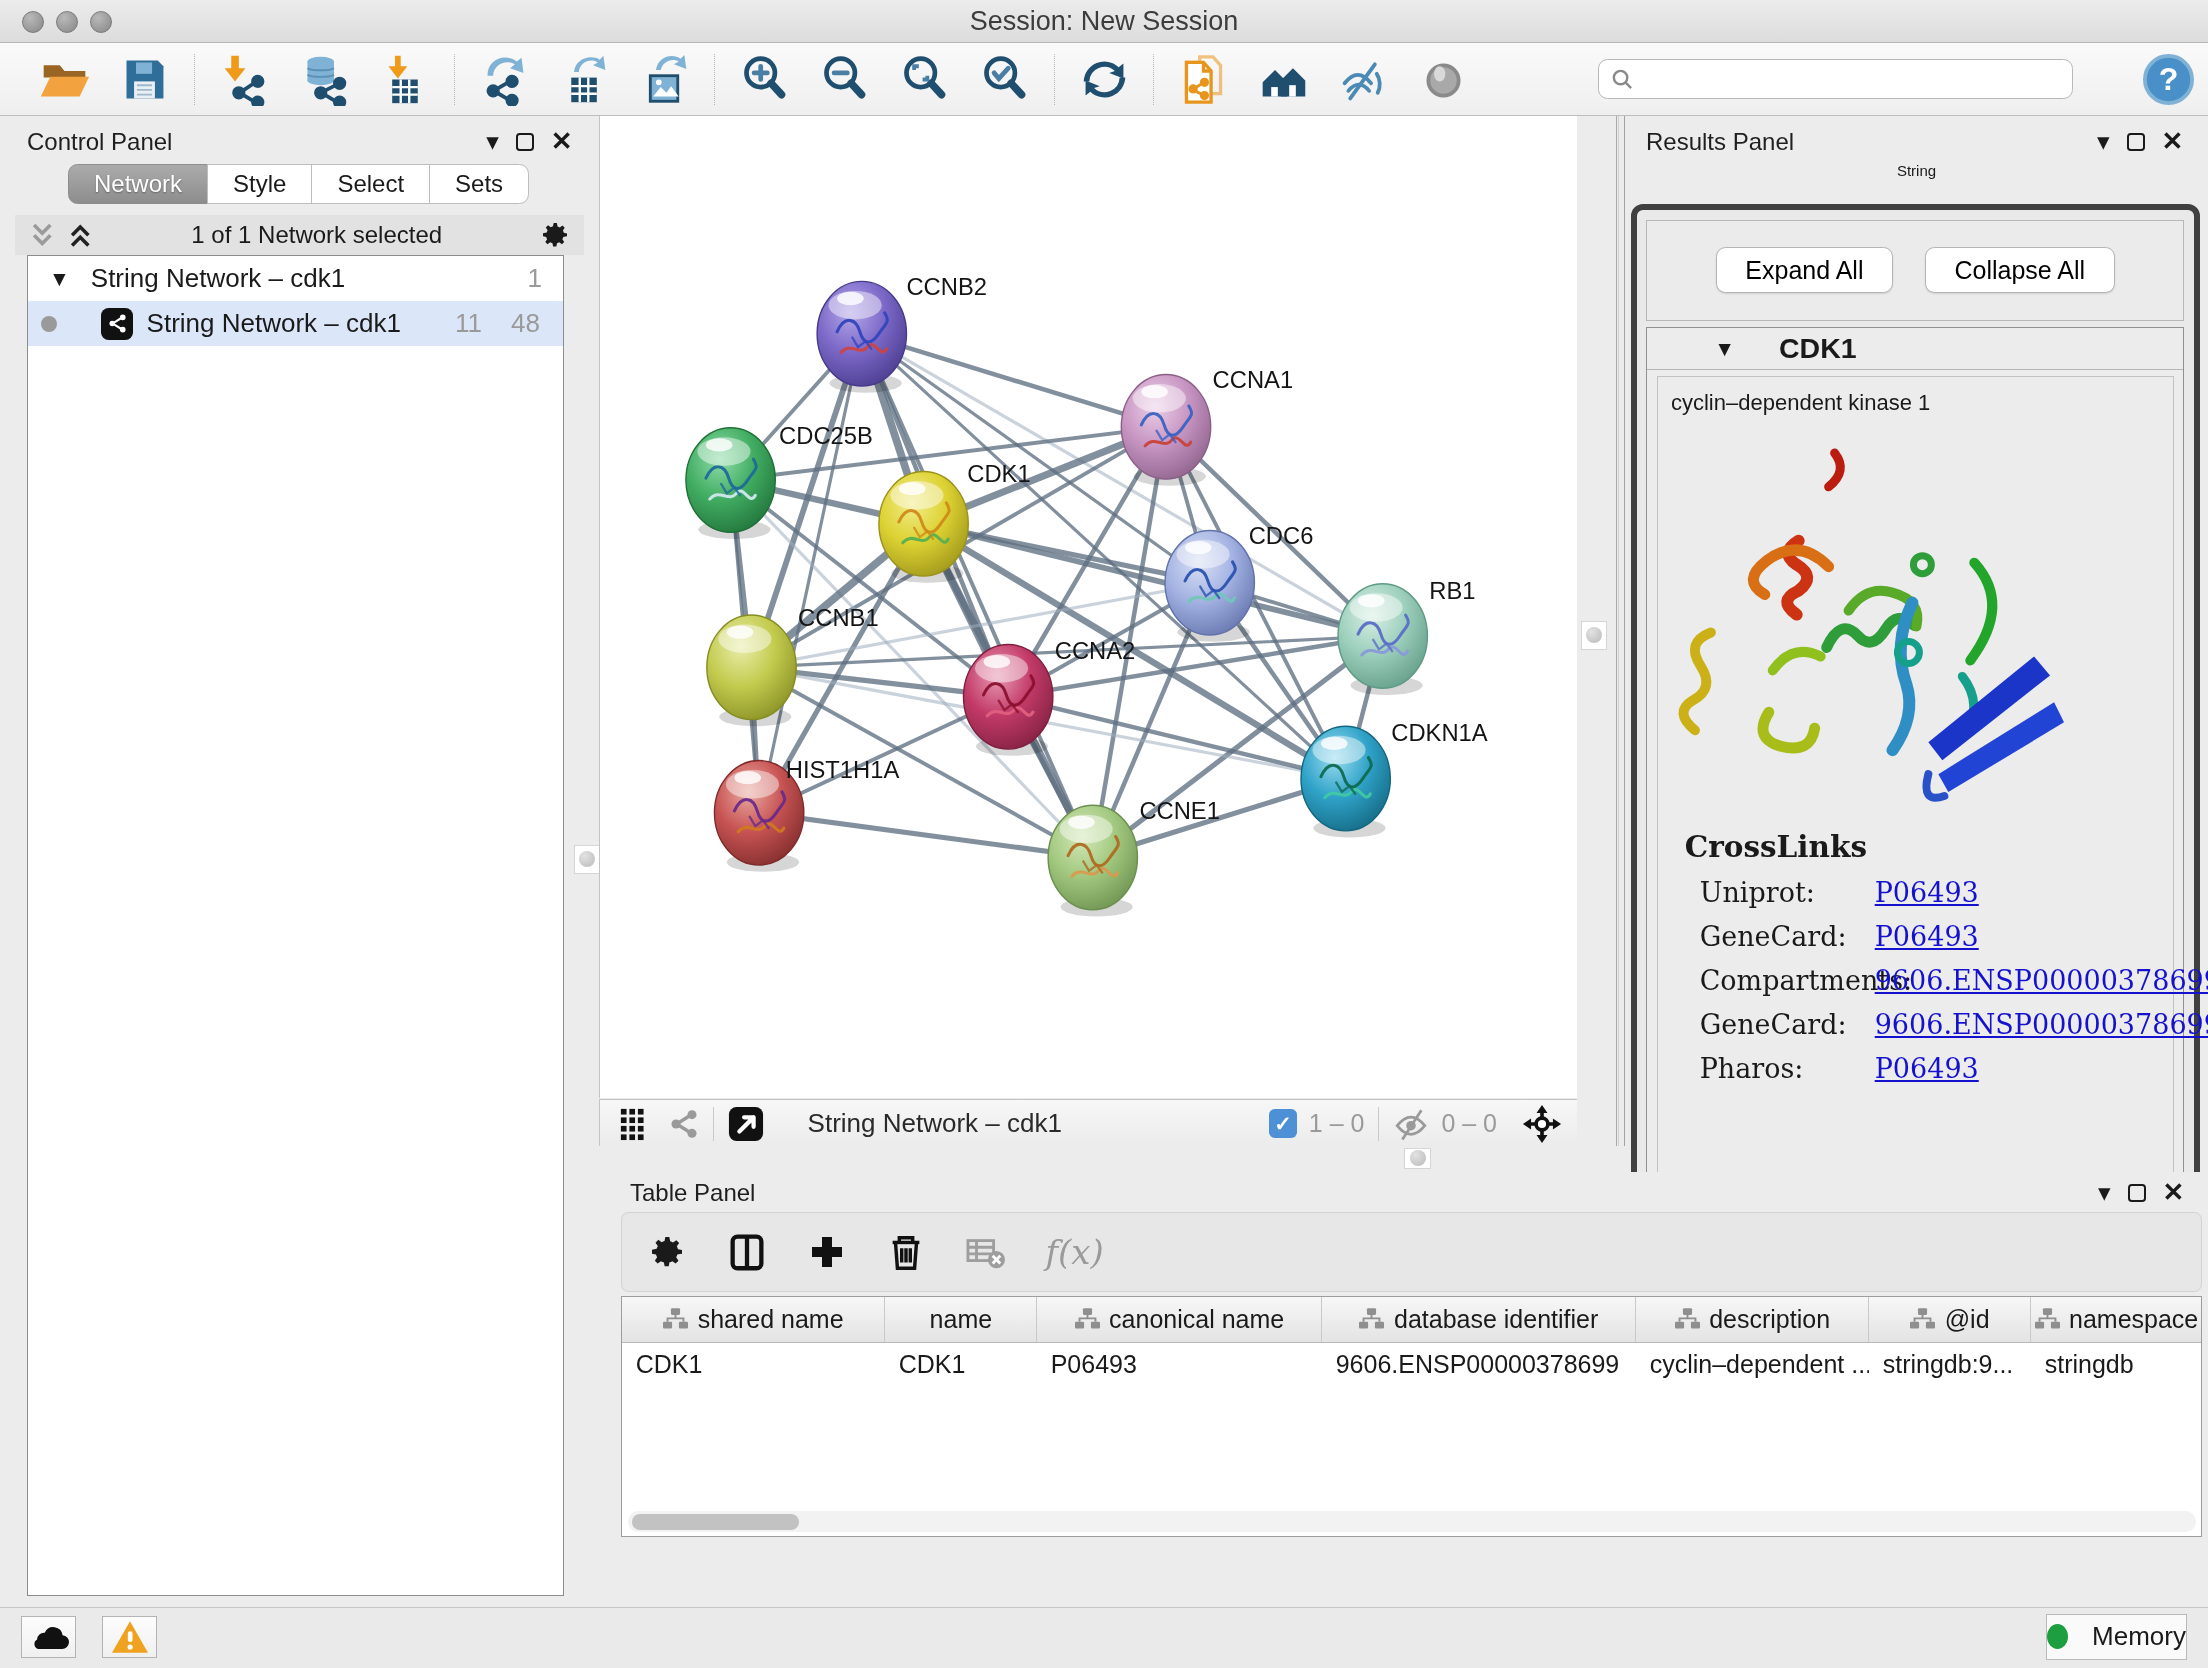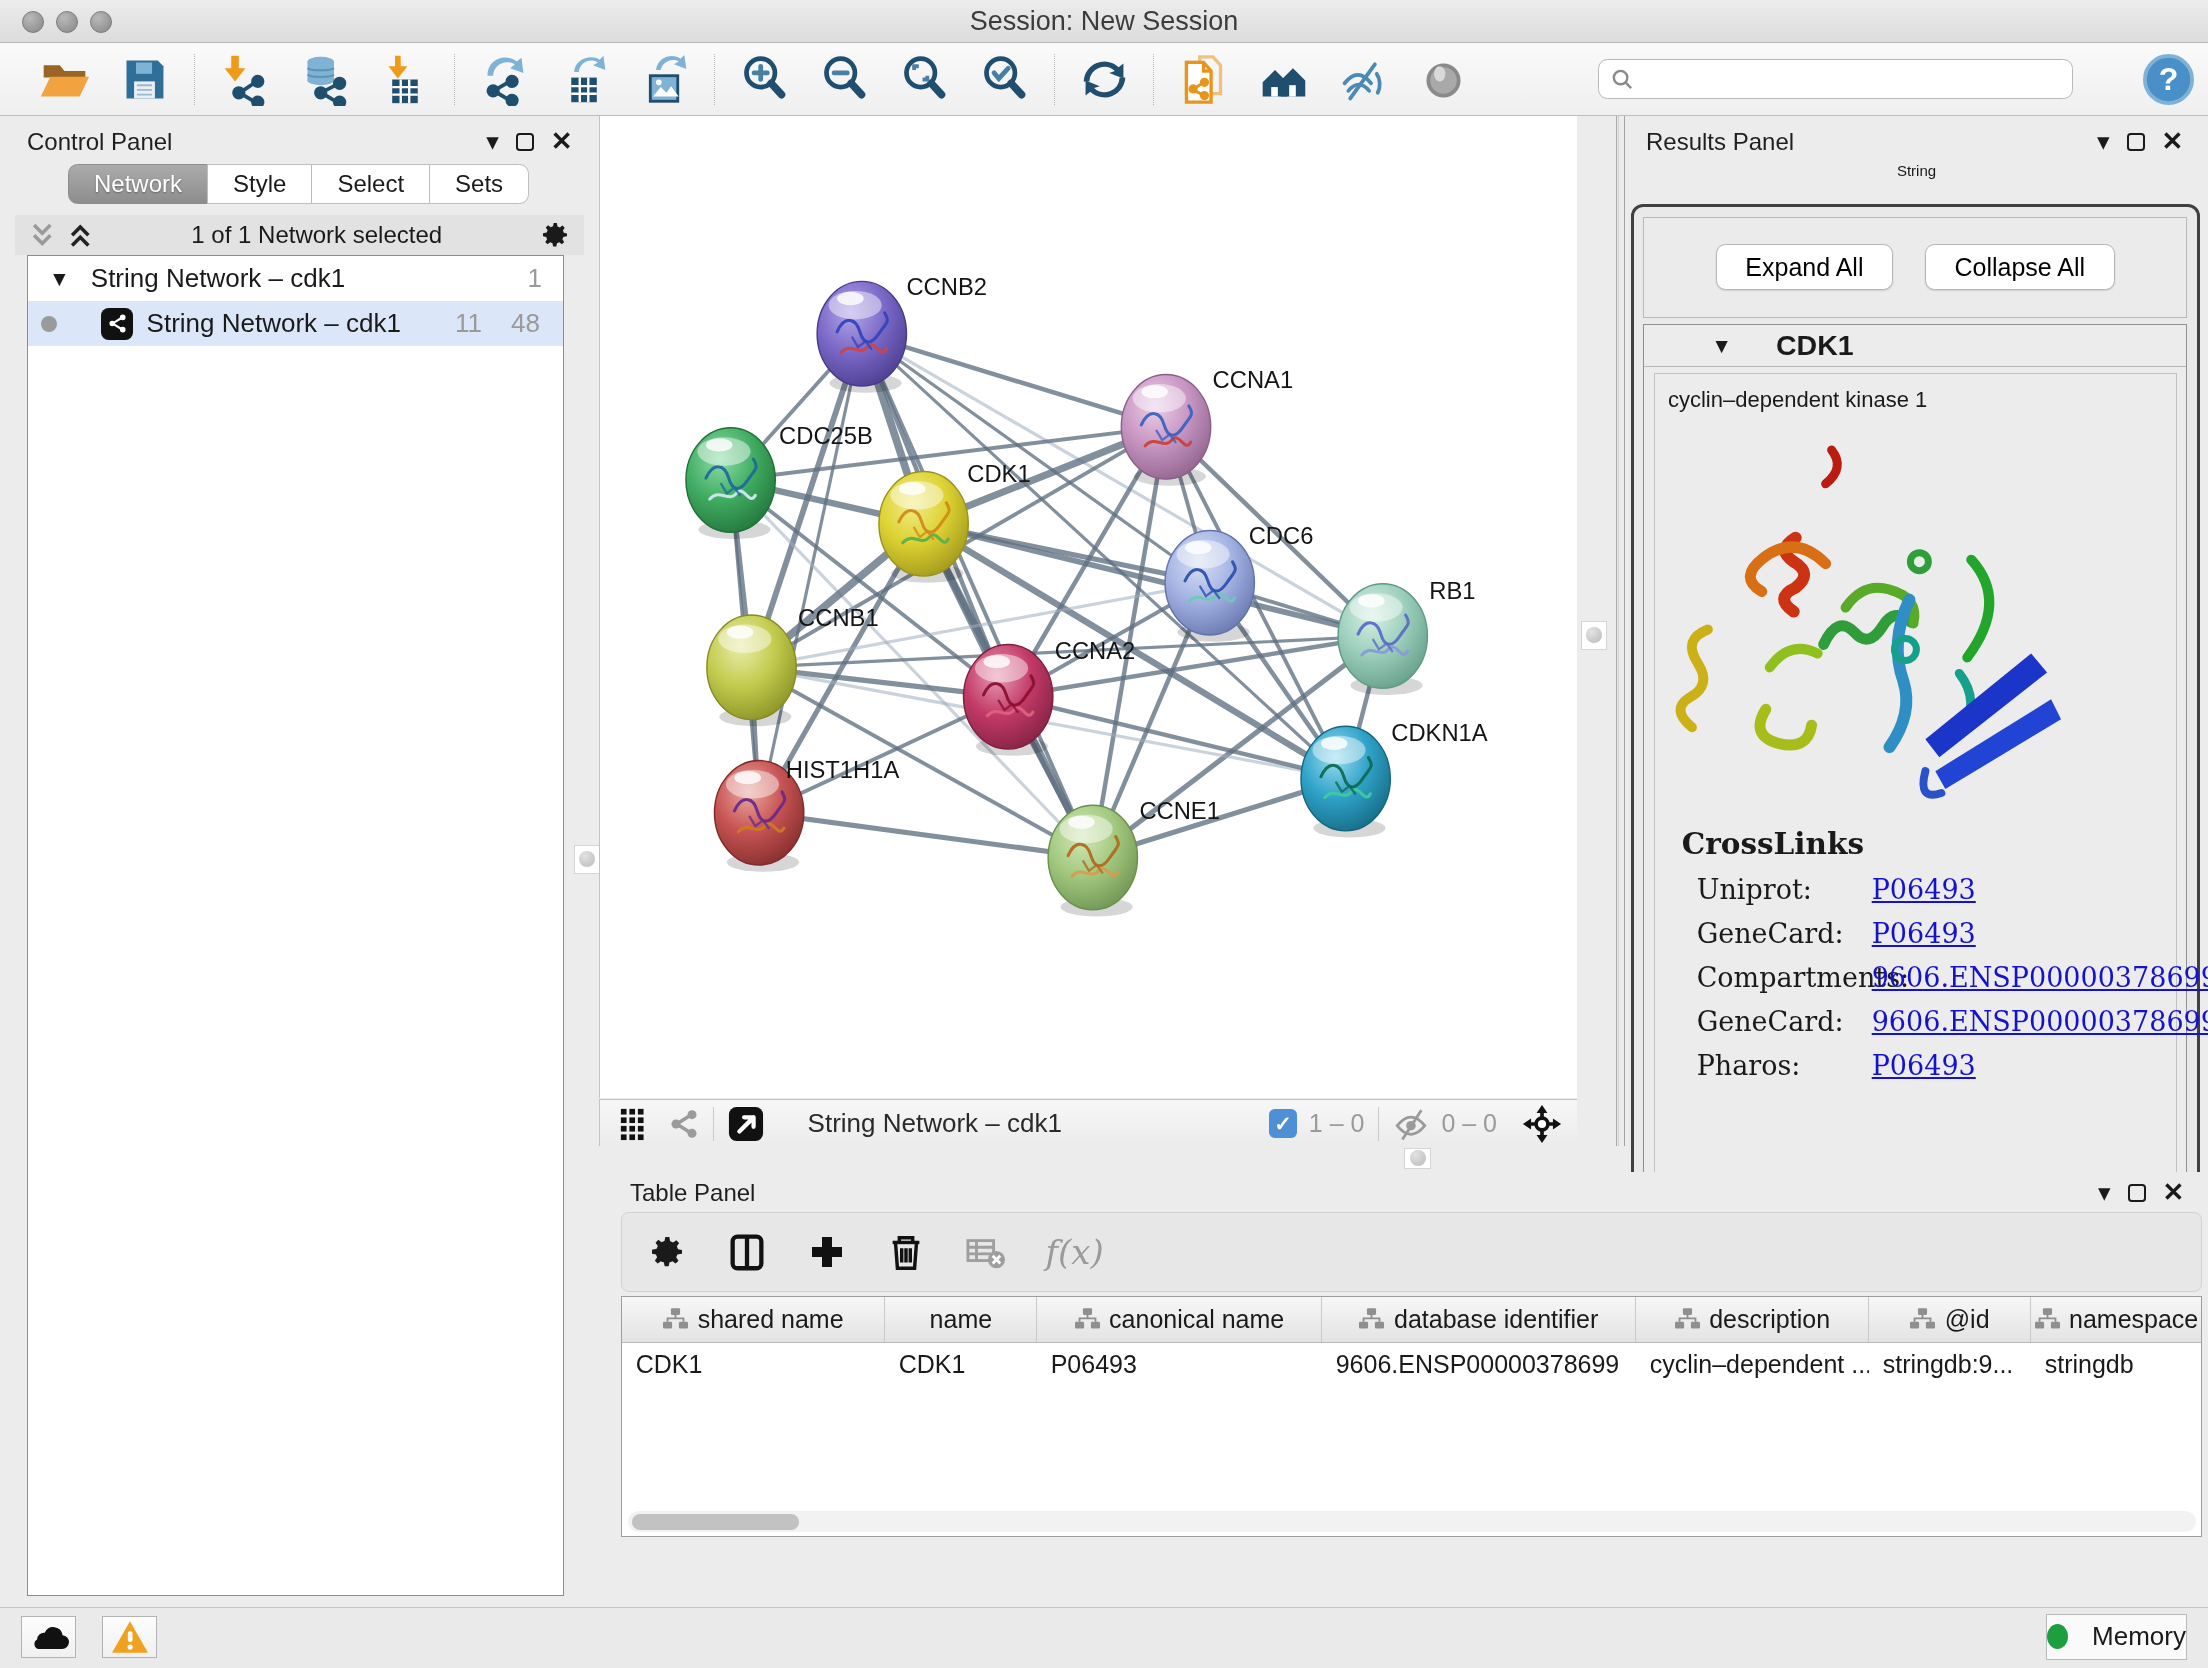--- a/index.html
+++ b/index.html
@@ -75,21 +75,21 @@
 
   #right-splitter { left:1577px; top:116px; width:48px; height:1030px; background:#ececec; }
   #mid-splitter { left:599px; top:1146px; width:1609px; height:26px; background:#ececec; }
 
   
   #results-panel { left:1624px; top:116px; width:584px; height:1030px; background:#ececec;
     border-left:1.9px solid #a2a2a2; }
   #rp-head { position:absolute; left:21px; right:7.6px; top:7.6px; height:36px; }
   #rp-tab { position:absolute; left:0; right:0; top:46px; text-align:center; }
   #rp-outer { position:absolute; left:5.7px; top:88px; width:569px; height:1049px; background:#e9e9e9;
-    border:3px solid #404040; border-radius:12px; }
+    border:6px solid #404040; border-radius:12px; }
   #rp-buttons { position:absolute; left:9.5px; top:9.5px; right:9.5px; height:101px; border:1px solid #b8b8b8;
     background:#ebebeb; display:flex; align-items:center; justify-content:center; gap:32px; }
   .rp-btn { background:#fff; border:1px solid #b5b5b5; border-radius:9.5px; padding:7.6px 28.5px;
     font-size:25px; box-shadow:0 1px 1.9px rgba(0,0,0,.12); }
   #rp-scroll { position:absolute; left:9.5px; top:117px; right:9.5px; bottom:7.6px; border:1.9px solid #909090;
     background:#ececec; }
   #rp-card-head { height:42px; border-bottom:1px solid #b5b5b5; display:flex; align-items:center; }
   #rp-card-head .name { font-size:28.5px; font-weight:bold; margin-left:44px; }
   #rp-card { position:absolute; left:9.5px; top:48px; right:9.5px; bottom:15px; border:1px solid #c2c2c2;
     background:#ececec; }

